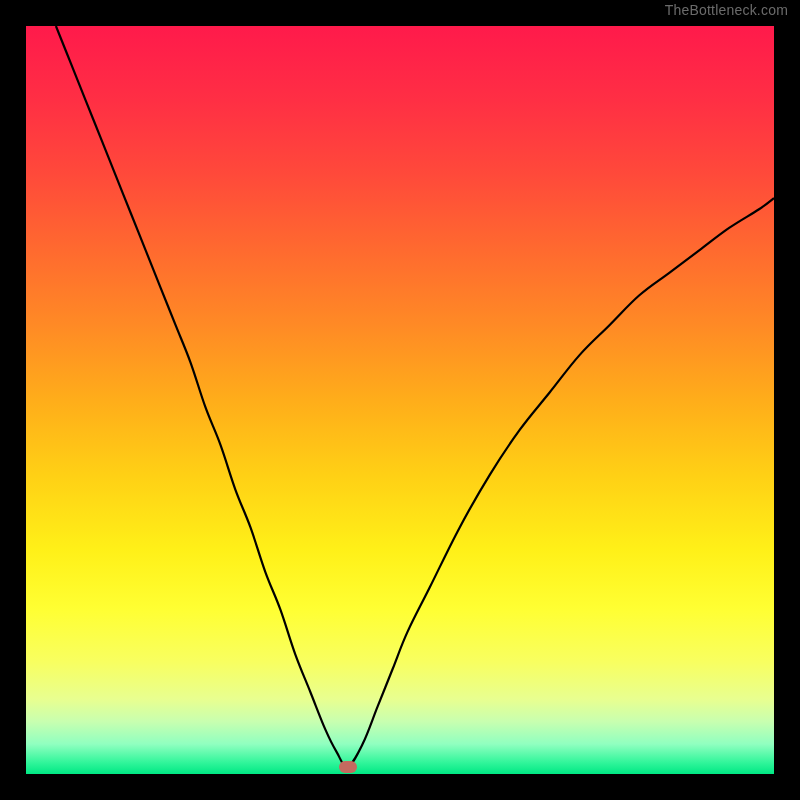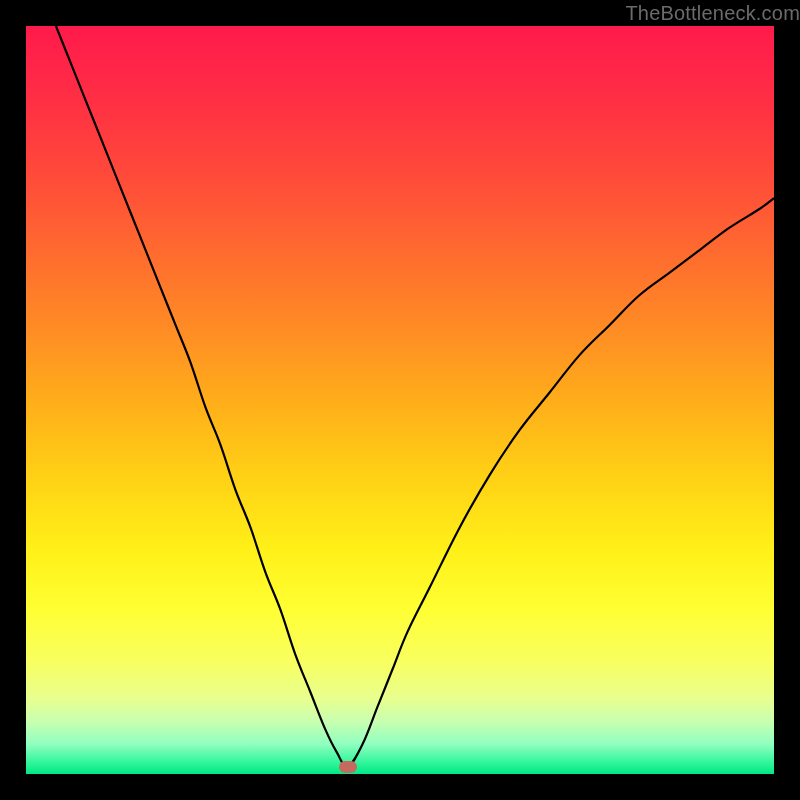--- a/index.html
+++ b/index.html
@@ -13,23 +13,23 @@
   }
   .frame {
     position: relative;
     width: 800px;
     height: 800px;
     background: #000;
   }
   .watermark {
     position: absolute;
     top: 2px;
-    right: 0;
+    right: 12px;
     color: #6b6b6b;
-    font-size: 20px;
+    font-size: 14px;
     font-weight: 400;
     letter-spacing: 0.2px;
     z-index: 10;
   }
   .plot-outer {
     position: absolute;
     left: 26px;
     top: 26px;
     width: 748px;
     height: 748px;

